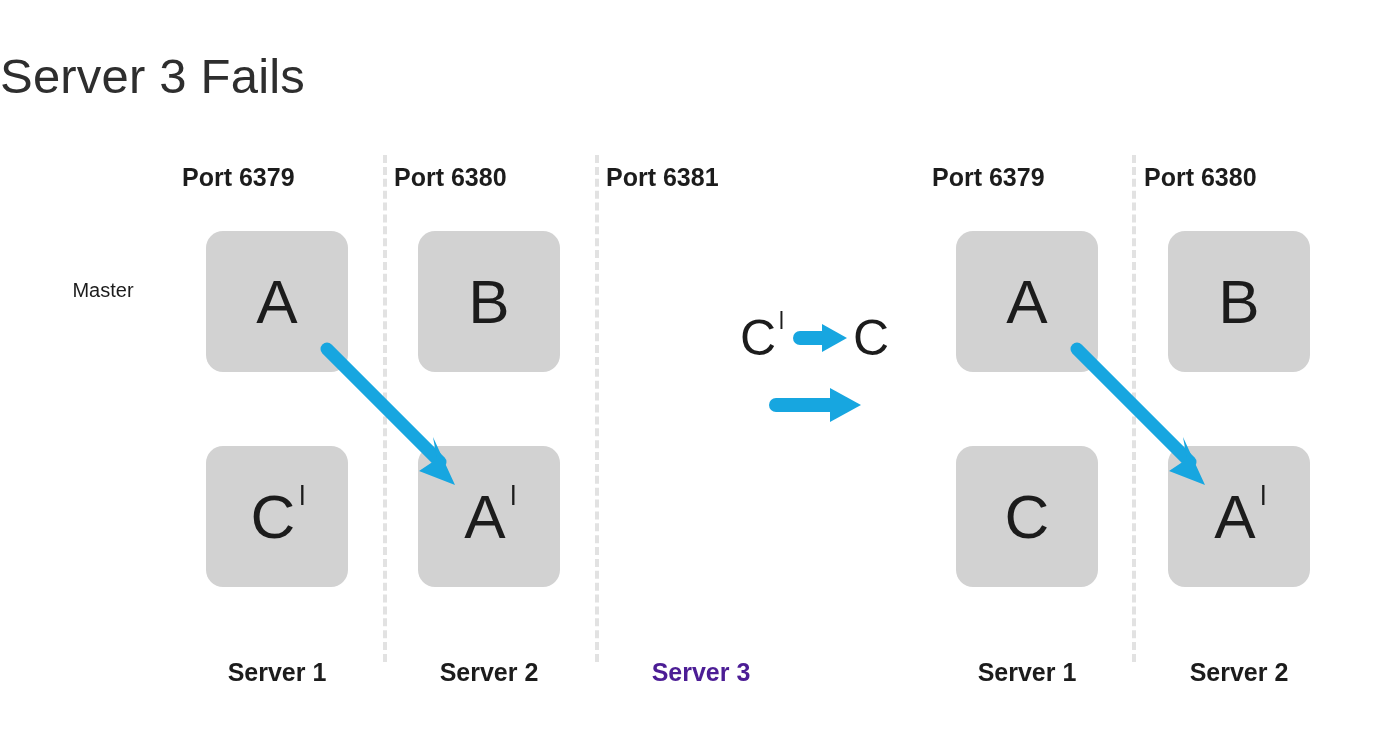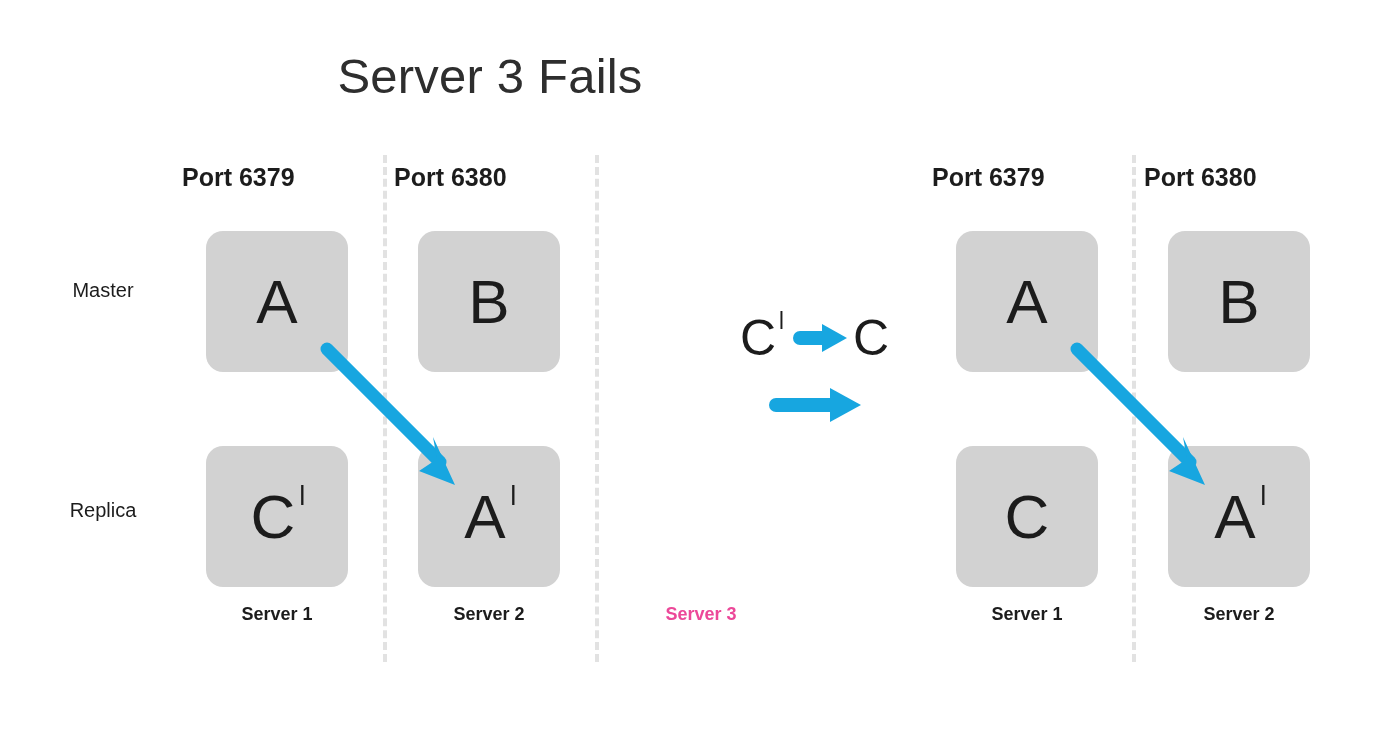--- a/index.html
+++ b/index.html
@@ -18,21 +18,20 @@
     background: #ffffff;
     overflow: hidden;
   }
 
   
   .title {
     position: absolute;
     left: 0;
     top: 48px;
     width: 980px;
-    text-align: center;
     font-size: 49px;
     font-weight: 400;
     color: #2e2e2e;
     letter-spacing: 0.2px;
     white-space: nowrap;
   }
 
   
   .row-label {
     position: absolute;
@@ -61,29 +60,29 @@
     width: 190px;
     font-size: 25px;
     font-weight: 700;
     color: #1c1c1c;
     white-space: nowrap;
   }
 
   
   .server-label {
     position: absolute;
-    top: 604px;
+    top: 658px;
     width: 190px;
     text-align: center;
-    font-size: 18px;
+    font-size: 25px;
     font-weight: 700;
     color: #1c1c1c;
     white-space: nowrap;
   }
-  .server-label.faded { color: #ec4899; }
+  .server-label.faded { color: #4c1d95; }
 
   
   .node {
     position: absolute;
     width: 142px;
     height: 141px;
     background: #d2d2d2;
     border-radius: 17px;
     display: flex;
     align-items: center;
@@ -143,28 +142,28 @@
   }
 </style>
 </head>
 <body>
 
 <div id="stage">
 
   <div class="title">Server 3 Fails</div>
 
   <div class="row-label master">Master</div>
-  <div class="row-label replica">Replica</div>
 
   <div class="divider" style="left:383px;"></div>
   <div class="divider" style="left:595px;"></div>
   <div class="divider" style="left:1132px;"></div>
 
   <div class="port-label" style="left:182px;">Port 6379</div>
   <div class="port-label" style="left:394px;">Port 6380</div>
+  <div class="port-label" style="left:606px;">Port 6381</div>
 
   <div class="node" style="left:206px; top:231px;">
     <span class="glyph">A</span>
   </div>
   <div class="node" style="left:418px; top:231px;">
     <span class="glyph">B</span>
   </div>
 
   <div class="node" style="left:206px; top:446px;">
     <span class="glyph">C</span>

